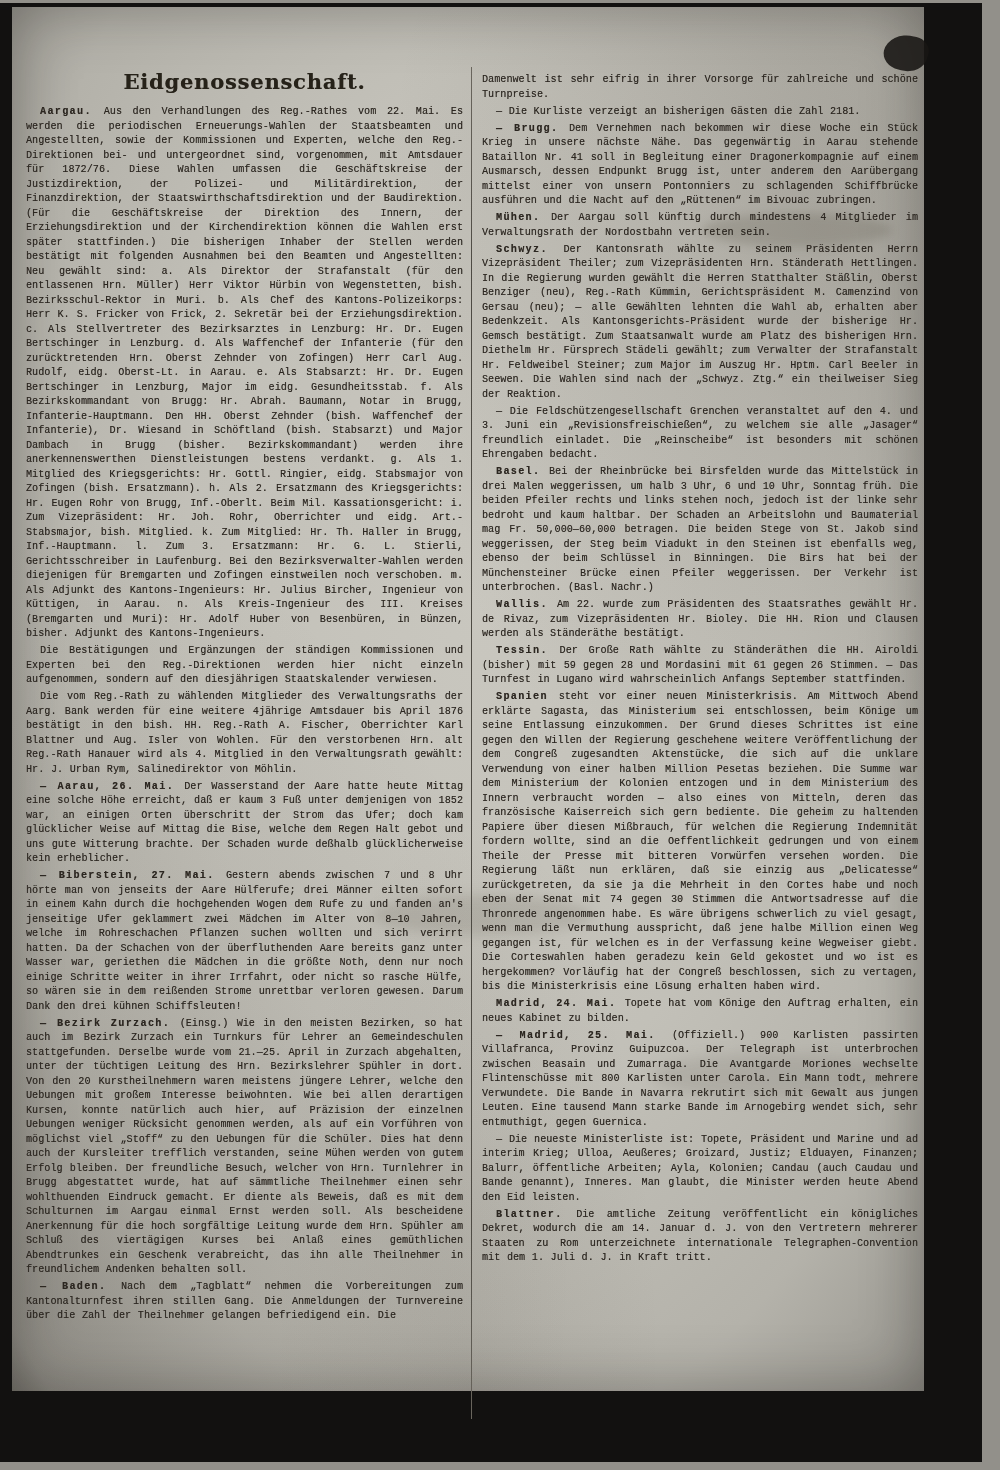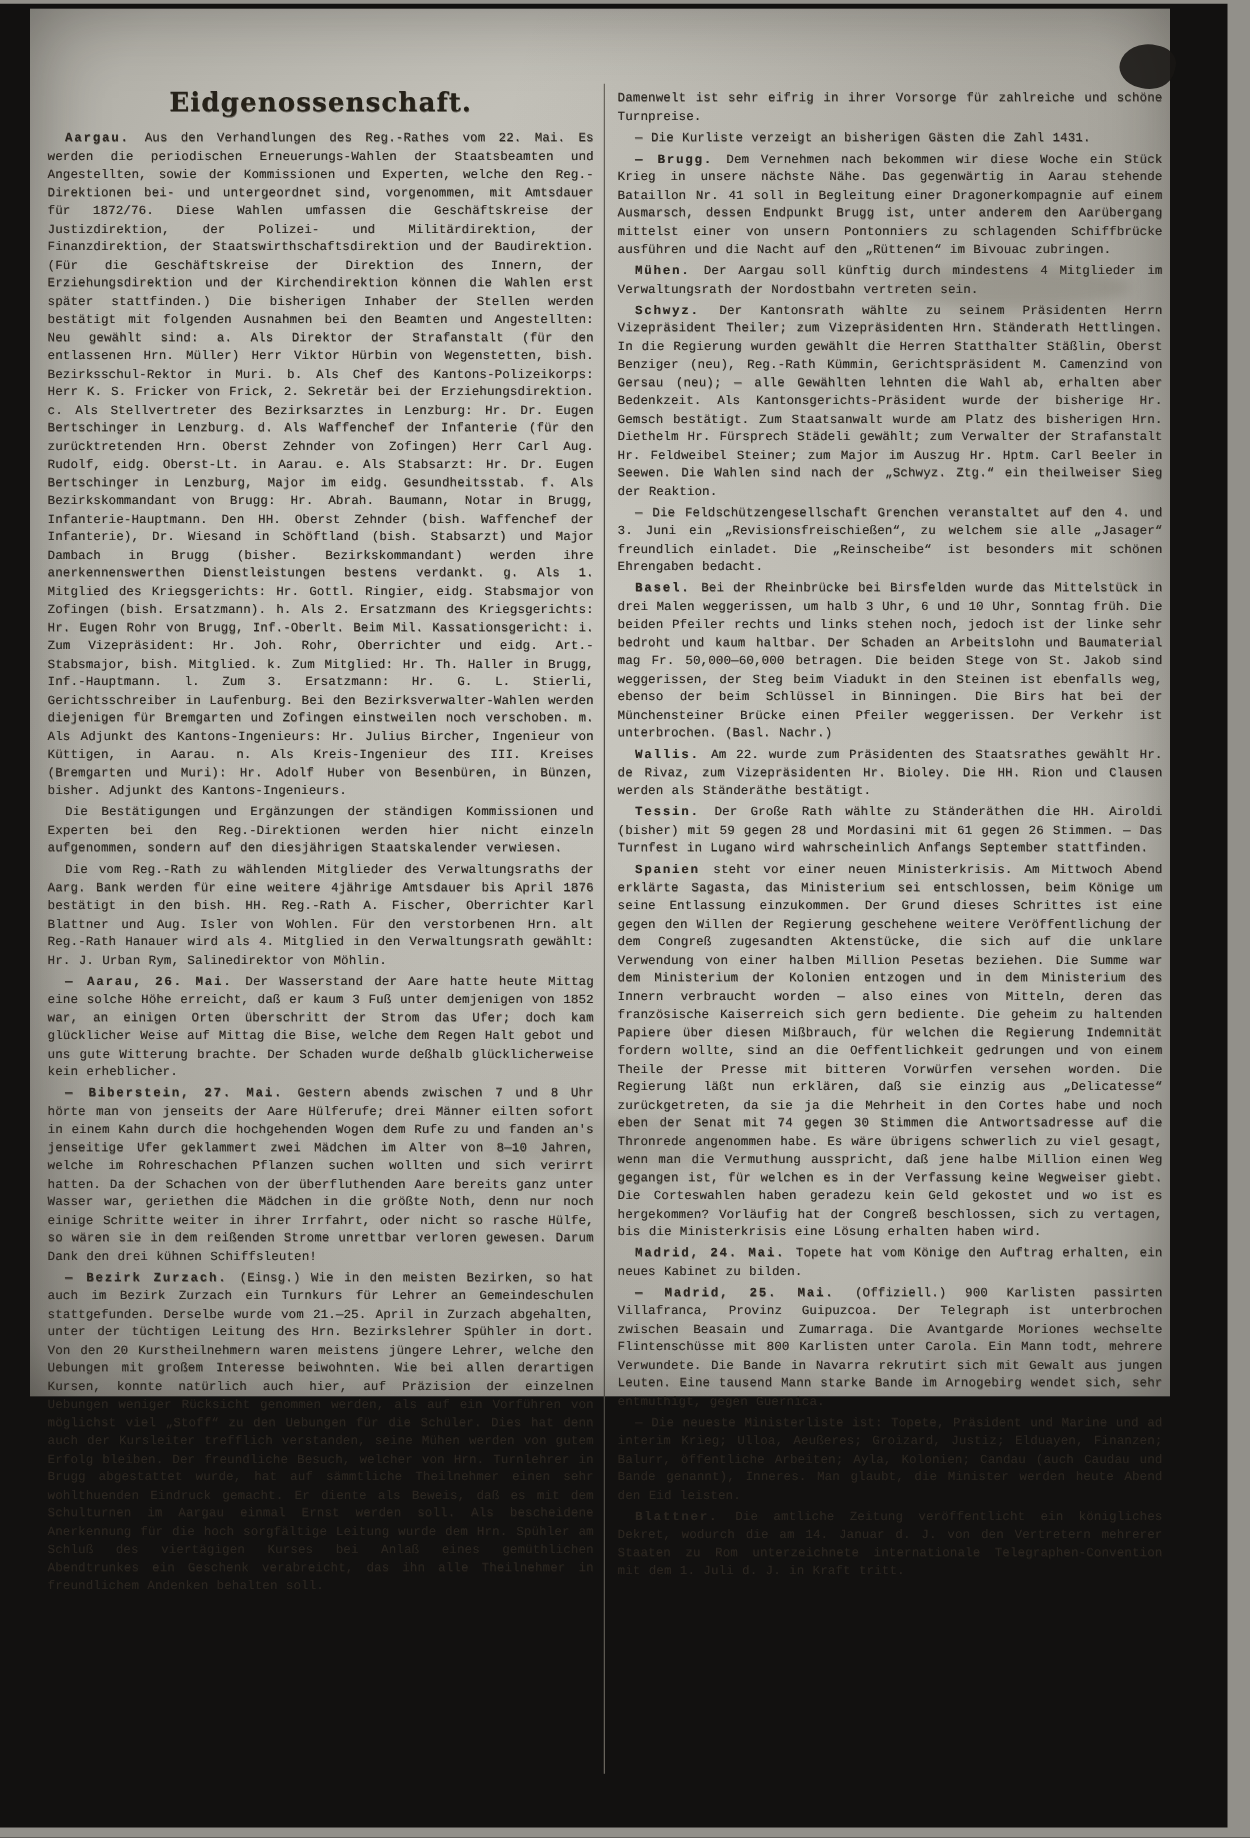--- a/index.html
+++ b/index.html
@@ -8,21 +8,21 @@
     background:#92908a;
     font-family:"DejaVu Serif","Liberation Serif",serif;
     overflow:hidden;
   }
   .scan{position:relative;width:1000px;height:1470px;background:#92908a;}
   .black-frame{
     position:absolute;left:0;top:3px;width:982px;height:1459px;
     background:#121110;
   }
   .paper{
-    position:absolute;left:24px;top:7px;width:912px;height:1110px;
+    position:absolute;left:12px;top:7px;width:912px;height:1384px;
     background:
       radial-gradient(ellipse at 52% 42%, #c9c7bf 0%, #c2c0b8 45%, #b4b2aa 75%, #98968f 96%, #84827b 100%);
     box-shadow:inset 0 0 60px rgba(20,18,15,0.35);
   }
   .paper::before{
     content:"";position:absolute;inset:0;pointer-events:none;
     background:
       radial-gradient(ellipse at 88% 16%, rgba(70,64,56,0.16), transparent 38%),
       radial-gradient(ellipse at 6% 92%, rgba(70,64,56,0.14), transparent 42%),
       radial-gradient(ellipse at 50% 100%, rgba(70,64,56,0.10), transparent 30%);
@@ -81,24 +81,25 @@
 
     <div class="column-divider"></div>
 
     <div class="col" id="left-column">
         <p><span class="lead">Aargau. </span>Aus den Verhandlungen des Reg.-Rathes vom 22. Mai. Es werden die periodischen Erneuerungs-Wahlen der Staatsbeamten und Angestellten, sowie der Kommissionen und Experten, welche den Reg.-Direktionen bei- und untergeordnet sind, vorgenommen, mit Amtsdauer für 1872/76. Diese Wahlen umfassen die Geschäftskreise der Justizdirektion, der Polizei- und Militärdirektion, der Finanzdirektion, der Staatswirthschaftsdirektion und der Baudirektion. (Für die Geschäftskreise der Direktion des Innern, der Erziehungsdirektion und der Kirchendirektion können die Wahlen erst später stattfinden.) Die bisherigen Inhaber der Stellen werden bestätigt mit folgenden Ausnahmen bei den Beamten und Angestellten: Neu gewählt sind: a. Als Direktor der Strafanstalt (für den entlassenen Hrn. Müller) Herr Viktor Hürbin von Wegenstetten, bish. Bezirksschul-Rektor in Muri. b. Als Chef des Kantons-Polizeikorps: Herr K. S. Fricker von Frick, 2. Sekretär bei der Erziehungsdirektion. c. Als Stellvertreter des Bezirksarztes in Lenzburg: Hr. Dr. Eugen Bertschinger in Lenzburg. d. Als Waffenchef der Infanterie (für den zurücktretenden Hrn. Oberst Zehnder von Zofingen) Herr Carl Aug. Rudolf, eidg. Oberst-Lt. in Aarau. e. Als Stabsarzt: Hr. Dr. Eugen Bertschinger in Lenzburg, Major im eidg. Gesundheitsstab. f. Als Bezirkskommandant von Brugg: Hr. Abrah. Baumann, Notar in Brugg, Infanterie-Hauptmann. Den HH. Oberst Zehnder (bish. Waffenchef der Infanterie), Dr. Wiesand in Schöftland (bish. Stabsarzt) und Major Dambach in Brugg (bisher. Bezirkskommandant) werden ihre anerkennenswerthen Dienstleistungen bestens verdankt. g. Als 1. Mitglied des Kriegsgerichts: Hr. Gottl. Ringier, eidg. Stabsmajor von Zofingen (bish. Ersatzmann). h. Als 2. Ersatzmann des Kriegsgerichts: Hr. Eugen Rohr von Brugg, Inf.-Oberlt. Beim Mil. Kassationsgericht: i. Zum Vizepräsident: Hr. Joh. Rohr, Oberrichter und eidg. Art.-Stabsmajor, bish. Mitglied. k. Zum Mitglied: Hr. Th. Haller in Brugg, Inf.-Hauptmann. l. Zum 3. Ersatzmann: Hr. G. L. Stierli, Gerichtsschreiber in Laufenburg. Bei den Bezirksverwalter-Wahlen werden diejenigen für Bremgarten und Zofingen einstweilen noch verschoben. m. Als Adjunkt des Kantons-Ingenieurs: Hr. Julius Bircher, Ingenieur von Küttigen, in Aarau. n. Als Kreis-Ingenieur des III. Kreises (Bremgarten und Muri): Hr. Adolf Huber von Besenbüren, in Bünzen, bisher. Adjunkt des Kantons-Ingenieurs.</p>
         <p>Die Bestätigungen und Ergänzungen der ständigen Kommissionen und Experten bei den Reg.-Direktionen werden hier nicht einzeln aufgenommen, sondern auf den diesjährigen Staatskalender verwiesen.</p>
         <p>Die vom Reg.-Rath zu wählenden Mitglieder des Verwaltungsraths der Aarg. Bank werden für eine weitere 4jährige Amtsdauer bis April 1876 bestätigt in den bish. HH. Reg.-Rath A. Fischer, Oberrichter Karl Blattner und Aug. Isler von Wohlen. Für den verstorbenen Hrn. alt Reg.-Rath Hanauer wird als 4. Mitglied in den Verwaltungsrath gewählt: Hr. J. Urban Rym, Salinedirektor von Möhlin.</p>
         <p><span class="lead">— Aarau, 26. Mai. </span>Der Wasserstand der Aare hatte heute Mittag eine solche Höhe erreicht, daß er kaum 3 Fuß unter demjenigen von 1852 war, an einigen Orten überschritt der Strom das Ufer; doch kam glücklicher Weise auf Mittag die Bise, welche dem Regen Halt gebot und uns gute Witterung brachte. Der Schaden wurde deßhalb glücklicherweise kein erheblicher.</p>
         <p><span class="lead">— Biberstein, 27. Mai. </span>Gestern abends zwischen 7 und 8 Uhr hörte man von jenseits der Aare Hülferufe; drei Männer eilten sofort in einem Kahn durch die hochgehenden Wogen dem Rufe zu und fanden an's jenseitige Ufer geklammert zwei Mädchen im Alter von 8—10 Jahren, welche im Rohreschachen Pflanzen suchen wollten und sich verirrt hatten. Da der Schachen von der überfluthenden Aare bereits ganz unter Wasser war, geriethen die Mädchen in die größte Noth, denn nur noch einige Schritte weiter in ihrer Irrfahrt, oder nicht so rasche Hülfe, so wären sie in dem reißenden Strome unrettbar verloren gewesen. Darum Dank den drei kühnen Schiffsleuten!</p>
         <p><span class="lead">— Bezirk Zurzach. </span>(Einsg.) Wie in den meisten Bezirken, so hat auch im Bezirk Zurzach ein Turnkurs für Lehrer an Gemeindeschulen stattgefunden. Derselbe wurde vom 21.—25. April in Zurzach abgehalten, unter der tüchtigen Leitung des Hrn. Bezirkslehrer Spühler in dort. Von den 20 Kurstheilnehmern waren meistens jüngere Lehrer, welche den Uebungen mit großem Interesse beiwohnten. Wie bei allen derartigen Kursen, konnte natürlich auch hier, auf Präzision der einzelnen Uebungen weniger Rücksicht genommen werden, als auf ein Vorführen von möglichst viel „Stoff“ zu den Uebungen für die Schüler. Dies hat denn auch der Kursleiter trefflich verstanden, seine Mühen werden von gutem Erfolg bleiben. Der freundliche Besuch, welcher von Hrn. Turnlehrer in Brugg abgestattet wurde, hat auf sämmtliche Theilnehmer einen sehr wohlthuenden Eindruck gemacht. Er diente als Beweis, daß es mit dem Schulturnen im Aargau einmal Ernst werden soll. Als bescheidene Anerkennung für die hoch sorgfältige Leitung wurde dem Hrn. Spühler am Schluß des viertägigen Kurses bei Anlaß eines gemüthlichen Abendtrunkes ein Geschenk verabreicht, das ihn alle Theilnehmer in freundlichem Andenken behalten soll.</p>
+        <p><span class="lead">— Baden. </span>Nach dem „Tagblatt“ nehmen die Vorbereitungen zum Kantonalturnfest ihren stillen Gang. Die Anmeldungen der Turnvereine über die Zahl der Theilnehmer gelangen befriedigend ein. Die</p>
       </div>
     <div class="col" id="right-column">
         <p class="noindent">Damenwelt ist sehr eifrig in ihrer Vorsorge für zahlreiche und schöne Turnpreise.</p>
-        <p>— Die Kurliste verzeigt an bisherigen Gästen die Zahl 1431.</p>
+        <p>— Die Kurliste verzeigt an bisherigen Gästen die Zahl 2181.</p>
         <p><span class="lead">— Brugg. </span>Dem Vernehmen nach bekommen wir diese Woche ein Stück Krieg in unsere nächste Nähe. Das gegenwärtig in Aarau stehende Bataillon Nr. 41 soll in Begleitung einer Dragonerkompagnie auf einem Ausmarsch, dessen Endpunkt Brugg ist, unter anderem den Aarübergang mittelst einer von unsern Pontonniers zu schlagenden Schiffbrücke ausführen und die Nacht auf den „Rüttenen“ im Bivouac zubringen.</p>
         <p><span class="lead">Mühen. </span>Der Aargau soll künftig durch mindestens 4 Mitglieder im Verwaltungsrath der Nordostbahn vertreten sein.</p>
         <p><span class="lead">Schwyz. </span>Der Kantonsrath wählte zu seinem Präsidenten Herrn Vizepräsident Theiler; zum Vizepräsidenten Hrn. Ständerath Hettlingen. In die Regierung wurden gewählt die Herren Statthalter Stäßlin, Oberst Benziger (neu), Reg.-Rath Kümmin, Gerichtspräsident M. Camenzind von Gersau (neu); — alle Gewählten lehnten die Wahl ab, erhalten aber Bedenkzeit. Als Kantonsgerichts-Präsident wurde der bisherige Hr. Gemsch bestätigt. Zum Staatsanwalt wurde am Platz des bisherigen Hrn. Diethelm Hr. Fürsprech Städeli gewählt; zum Verwalter der Strafanstalt Hr. Feldweibel Steiner; zum Major im Auszug Hr. Hptm. Carl Beeler in Seewen. Die Wahlen sind nach der „Schwyz. Ztg.“ ein theilweiser Sieg der Reaktion.</p>
         <p>— Die Feldschützengesellschaft Grenchen veranstaltet auf den 4. und 3. Juni ein „Revisionsfreischießen“, zu welchem sie alle „Jasager“ freundlich einladet. Die „Reinscheibe“ ist besonders mit schönen Ehrengaben bedacht.</p>
         <p><span class="lead">Basel. </span>Bei der Rheinbrücke bei Birsfelden wurde das Mittelstück in drei Malen weggerissen, um halb 3 Uhr, 6 und 10 Uhr, Sonntag früh. Die beiden Pfeiler rechts und links stehen noch, jedoch ist der linke sehr bedroht und kaum haltbar. Der Schaden an Arbeitslohn und Baumaterial mag Fr. 50,000—60,000 betragen. Die beiden Stege von St. Jakob sind weggerissen, der Steg beim Viadukt in den Steinen ist ebenfalls weg, ebenso der beim Schlüssel in Binningen. Die Birs hat bei der Münchensteiner Brücke einen Pfeiler weggerissen. Der Verkehr ist unterbrochen. (Basl. Nachr.)</p>
         <p><span class="lead">Wallis. </span>Am 22. wurde zum Präsidenten des Staatsrathes gewählt Hr. de Rivaz, zum Vizepräsidenten Hr. Bioley. Die HH. Rion und Clausen werden als Ständeräthe bestätigt.</p>
         <p><span class="lead">Tessin. </span>Der Große Rath wählte zu Ständeräthen die HH. Airoldi (bisher) mit 59 gegen 28 und Mordasini mit 61 gegen 26 Stimmen. — Das Turnfest in Lugano wird wahrscheinlich Anfangs September stattfinden.</p>
         <p><span class="lead">Spanien </span>steht vor einer neuen Ministerkrisis. Am Mittwoch Abend erklärte Sagasta, das Ministerium sei entschlossen, beim Könige um seine Entlassung einzukommen. Der Grund dieses Schrittes ist eine gegen den Willen der Regierung geschehene weitere Veröffentlichung der dem Congreß zugesandten Aktenstücke, die sich auf die unklare Verwendung von einer halben Million Pesetas beziehen. Die Summe war dem Ministerium der Kolonien entzogen und in dem Ministerium des Innern verbraucht worden — also eines von Mitteln, deren das französische Kaiserreich sich gern bediente. Die geheim zu haltenden Papiere über diesen Mißbrauch, für welchen die Regierung Indemnität fordern wollte, sind an die Oeffentlichkeit gedrungen und von einem Theile der Presse mit bitteren Vorwürfen versehen worden. Die Regierung läßt nun erklären, daß sie einzig aus „Delicatesse“ zurückgetreten, da sie ja die Mehrheit in den Cortes habe und noch eben der Senat mit 74 gegen 30 Stimmen die Antwortsadresse auf die Thronrede angenommen habe. Es wäre übrigens schwerlich zu viel gesagt, wenn man die Vermuthung ausspricht, daß jene halbe Million einen Weg gegangen ist, für welchen es in der Verfassung keine Wegweiser giebt. Die Corteswahlen haben geradezu kein Geld gekostet und wo ist es hergekommen? Vorläufig hat der Congreß beschlossen, sich zu vertagen, bis die Ministerkrisis eine Lösung erhalten haben wird.</p>
         <p><span class="lead">Madrid, 24. Mai. </span>Topete hat vom Könige den Auftrag erhalten, ein neues Kabinet zu bilden.</p>
         <p><span class="lead">— Madrid, 25. Mai. </span>(Offiziell.) 900 Karlisten passirten Villafranca, Provinz Guipuzcoa. Der Telegraph ist unterbrochen zwischen Beasain und Zumarraga. Die Avantgarde Moriones wechselte Flintenschüsse mit 800 Karlisten unter Carola. Ein Mann todt, mehrere Verwundete. Die Bande in Navarra rekrutirt sich mit Gewalt aus jungen Leuten. Eine tausend Mann starke Bande im Arnogebirg wendet sich, sehr entmuthigt, gegen Guernica.</p>

